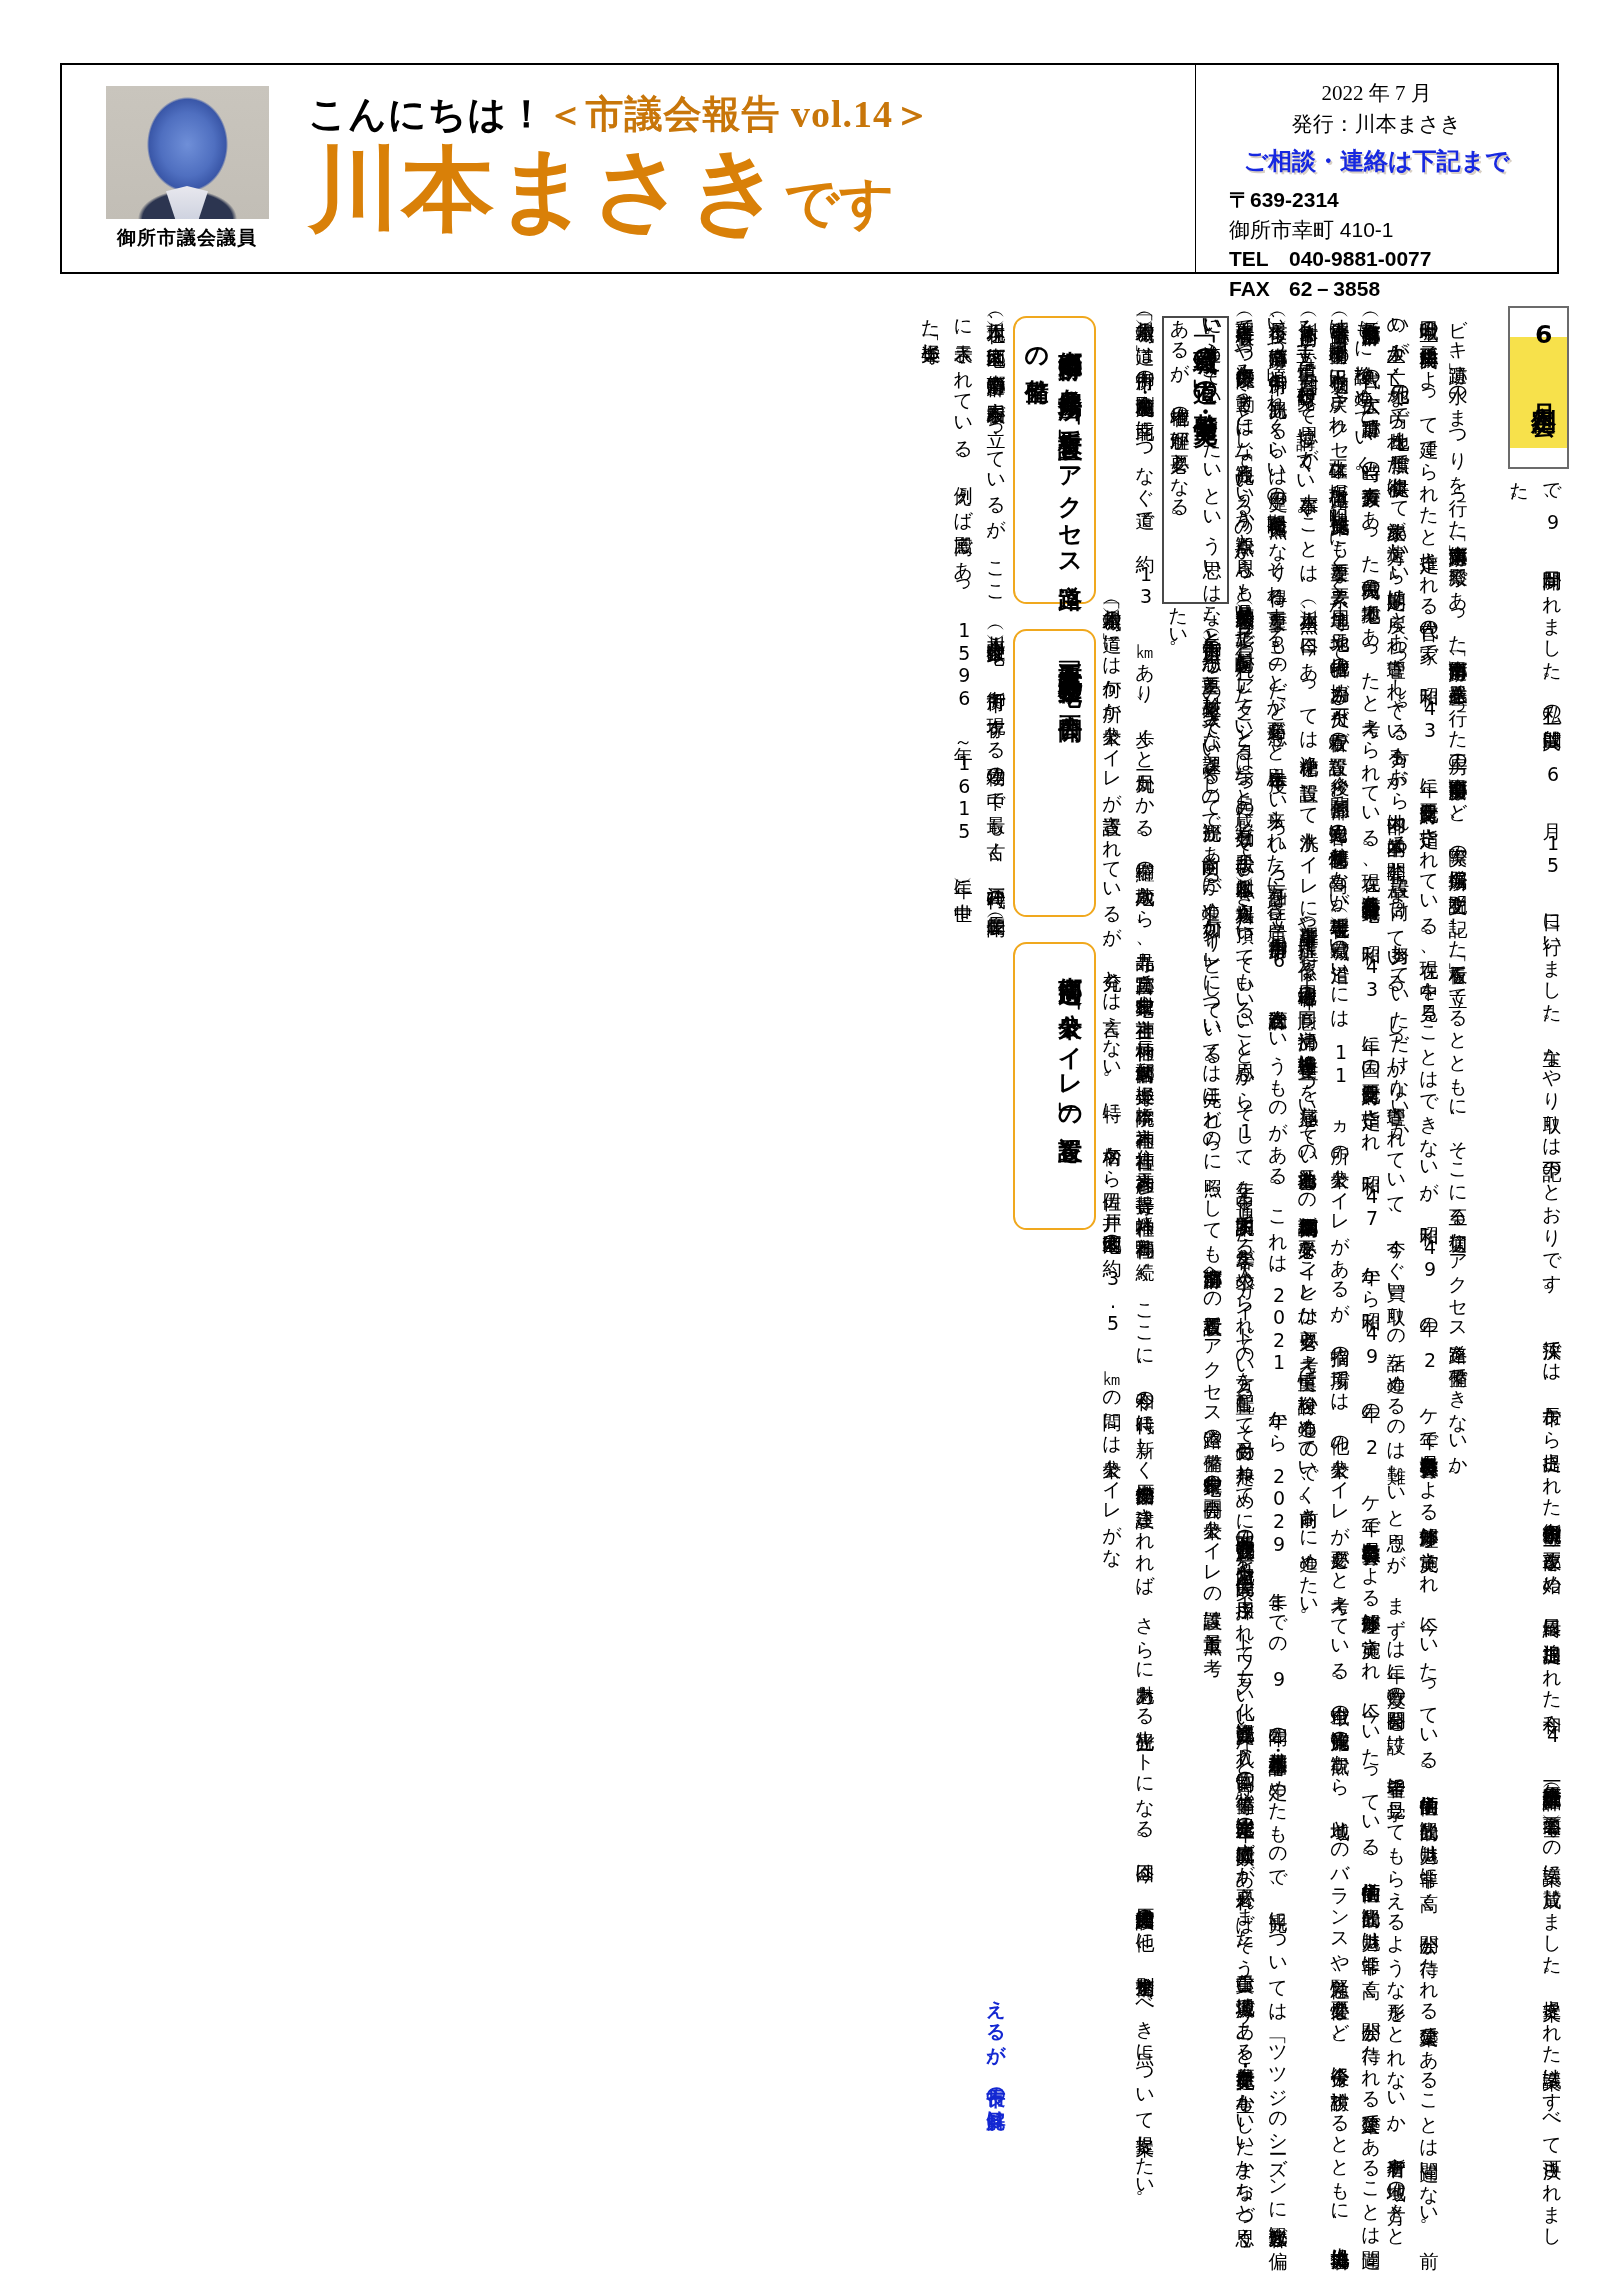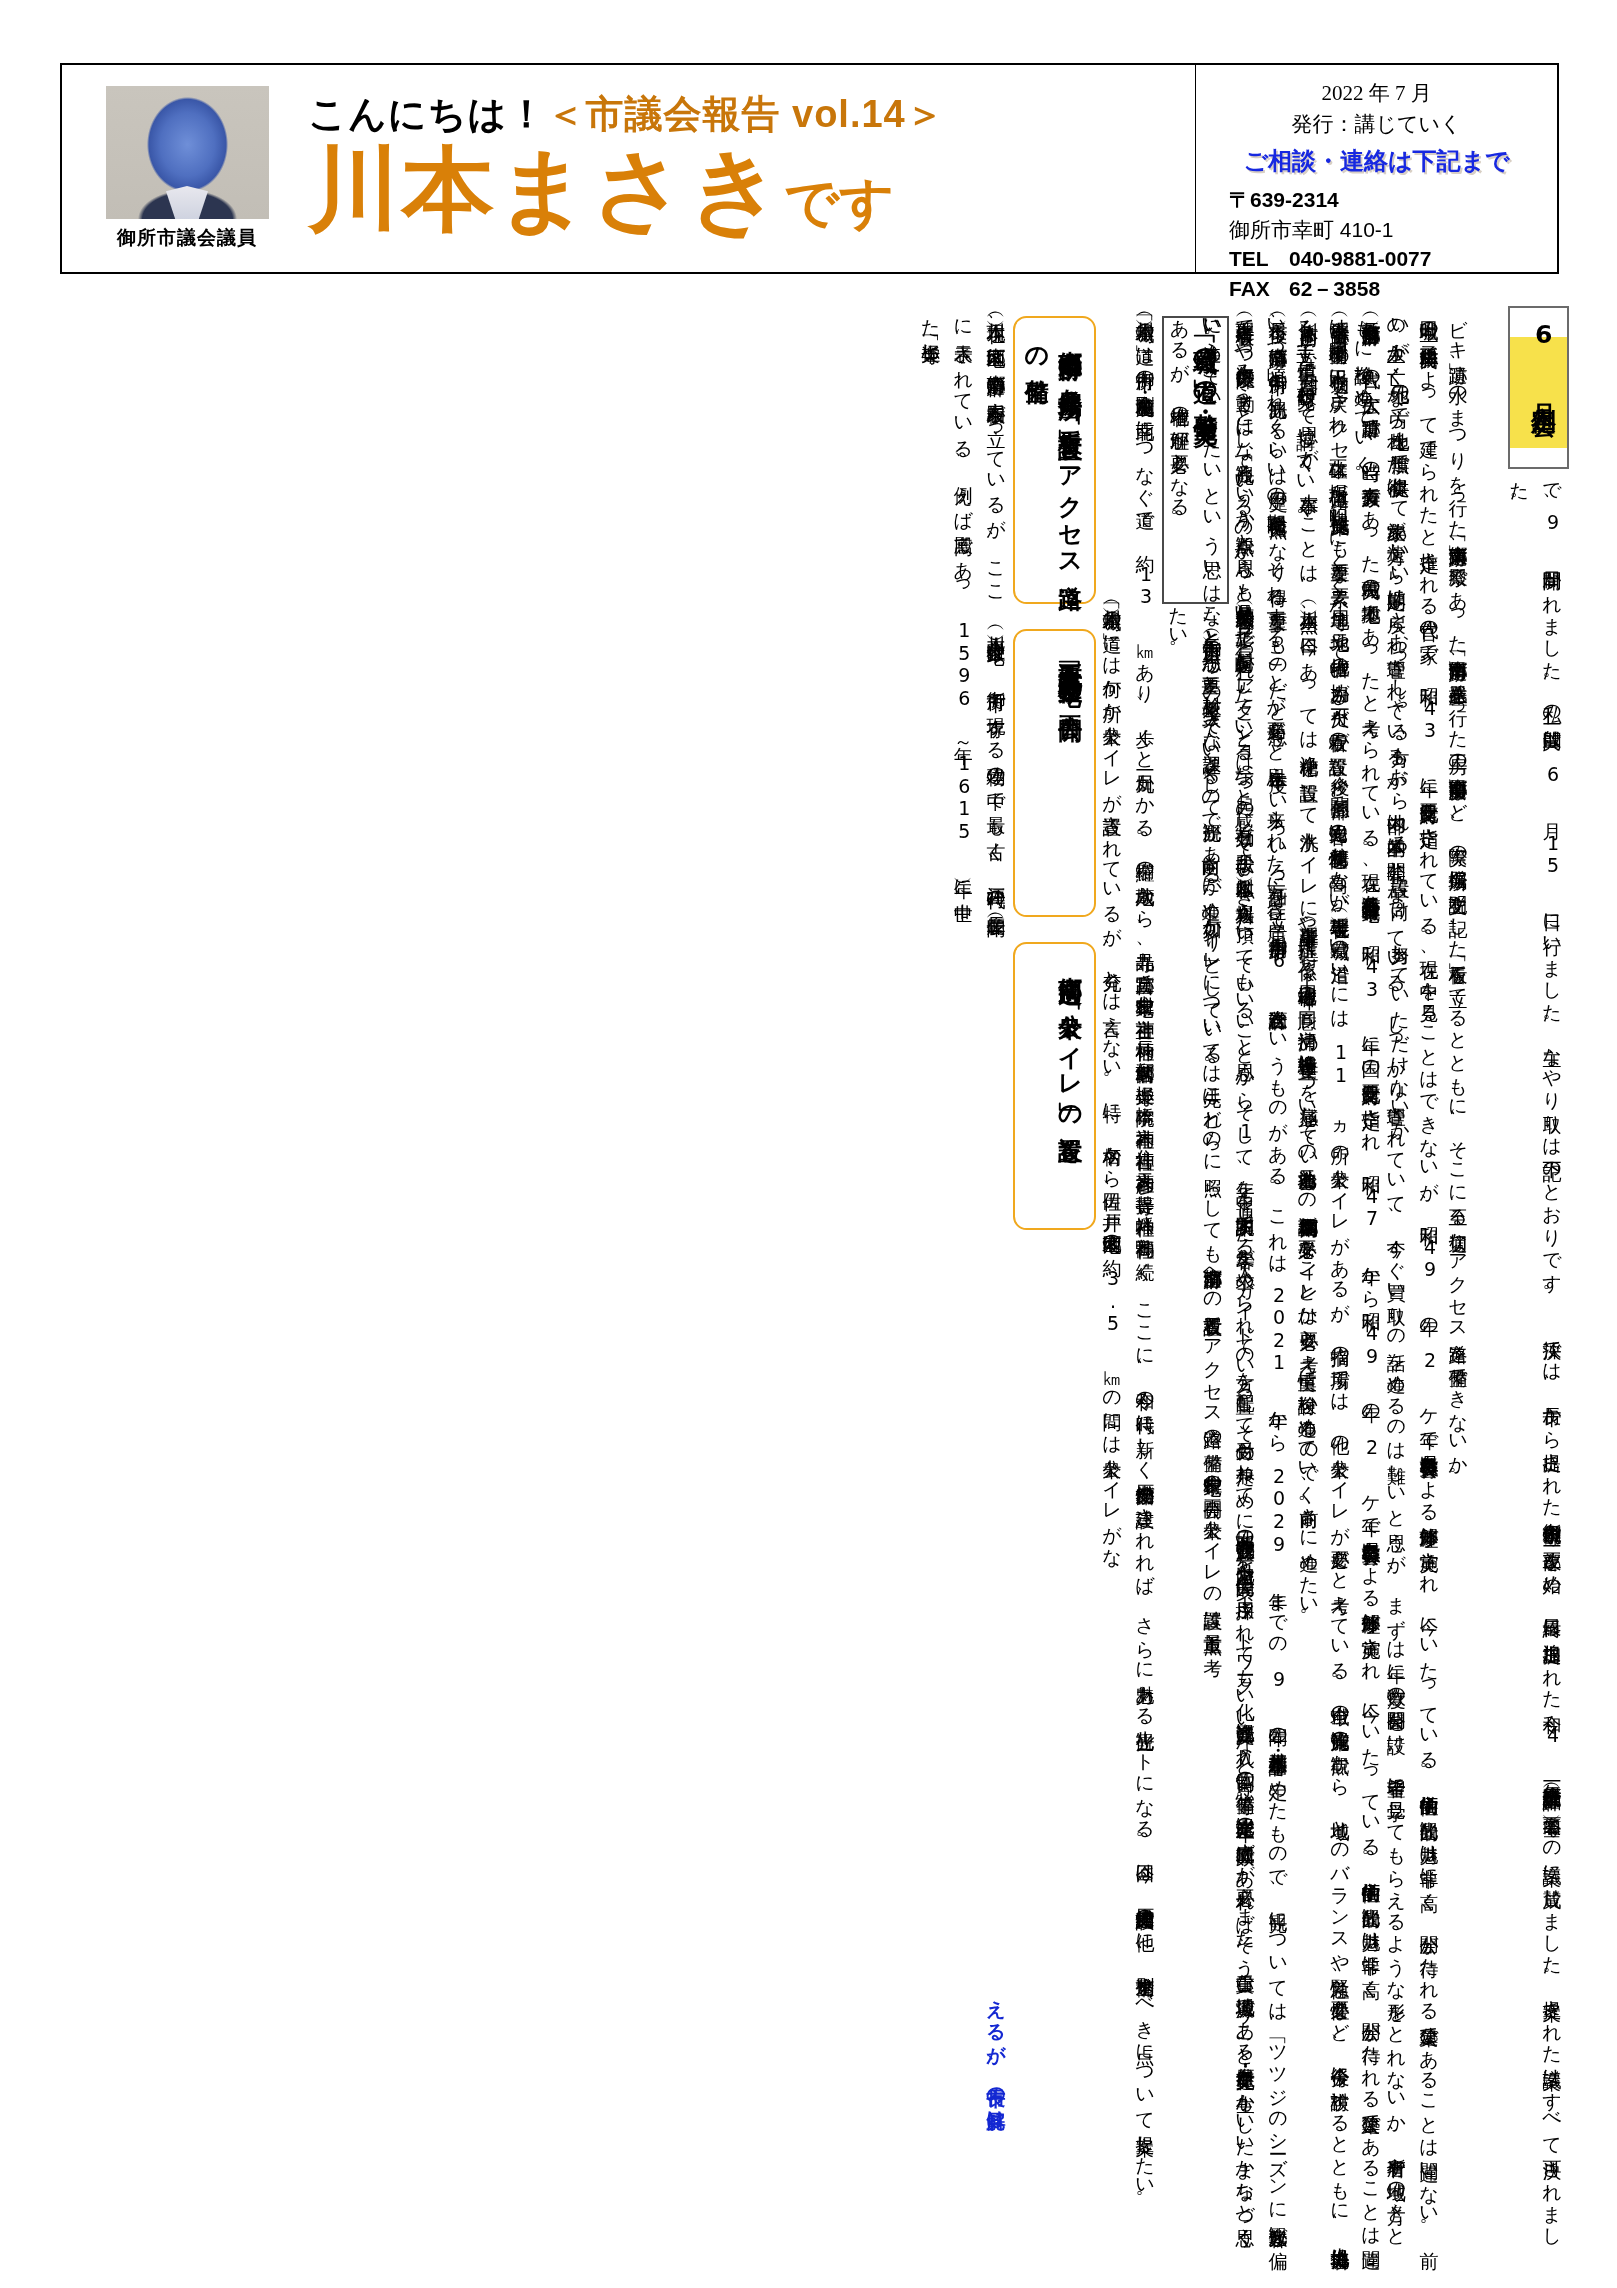--- a/index.html
+++ b/index.html
@@ -73,21 +73,21 @@
   }
   .mast-title-block {
     flex: 1;
     display: flex;
     flex-direction: column;
     justify-content: center;
     padding-left: 25px;
     padding-bottom: 7.7px;
   }
   .line1 {
-    font-family: Liberation Sans, sans-serif;
+    font-family: Liberation Serif, serif;
     font-weight: bold;
     font-size: 38px;
     letter-spacing: 1px;
     white-space: nowrap;
     line-height: 1.1;
   }
   .line1 .orange { color: #c8760a; }
   .line2 {
     margin-top: 8px;
     white-space: nowrap;
@@ -229,21 +229,21 @@
       <div class="line1">
         <span>こんにちは！</span><span class="orange">＜市議会報告 vol.14＞</span>
       </div>
       <div class="line2">
         <span class="bigname">川本まさき</span><span class="desu">です</span>
       </div>
     </div>
   </div>
   <div class="mast-right">
     <div class="mr-top">2022 年 7 月</div>
-    <div class="mr-top">発行：講じていく</div>
+    <div class="mr-top">発行：川本まさき</div>
     <div class="mr-blue">ご相談・連絡は下記まで</div>
     <div class="mr-addr">
       <div>〒639-2314</div>
       <div class="jp">御所市幸町 410-1</div>
       <div><span class="lbl">TEL</span><span>040-9881-0077</span></div>
       <div><span class="lbl">FAX</span><span>62－3858</span></div>
     </div>
   </div>
 </div>
 

